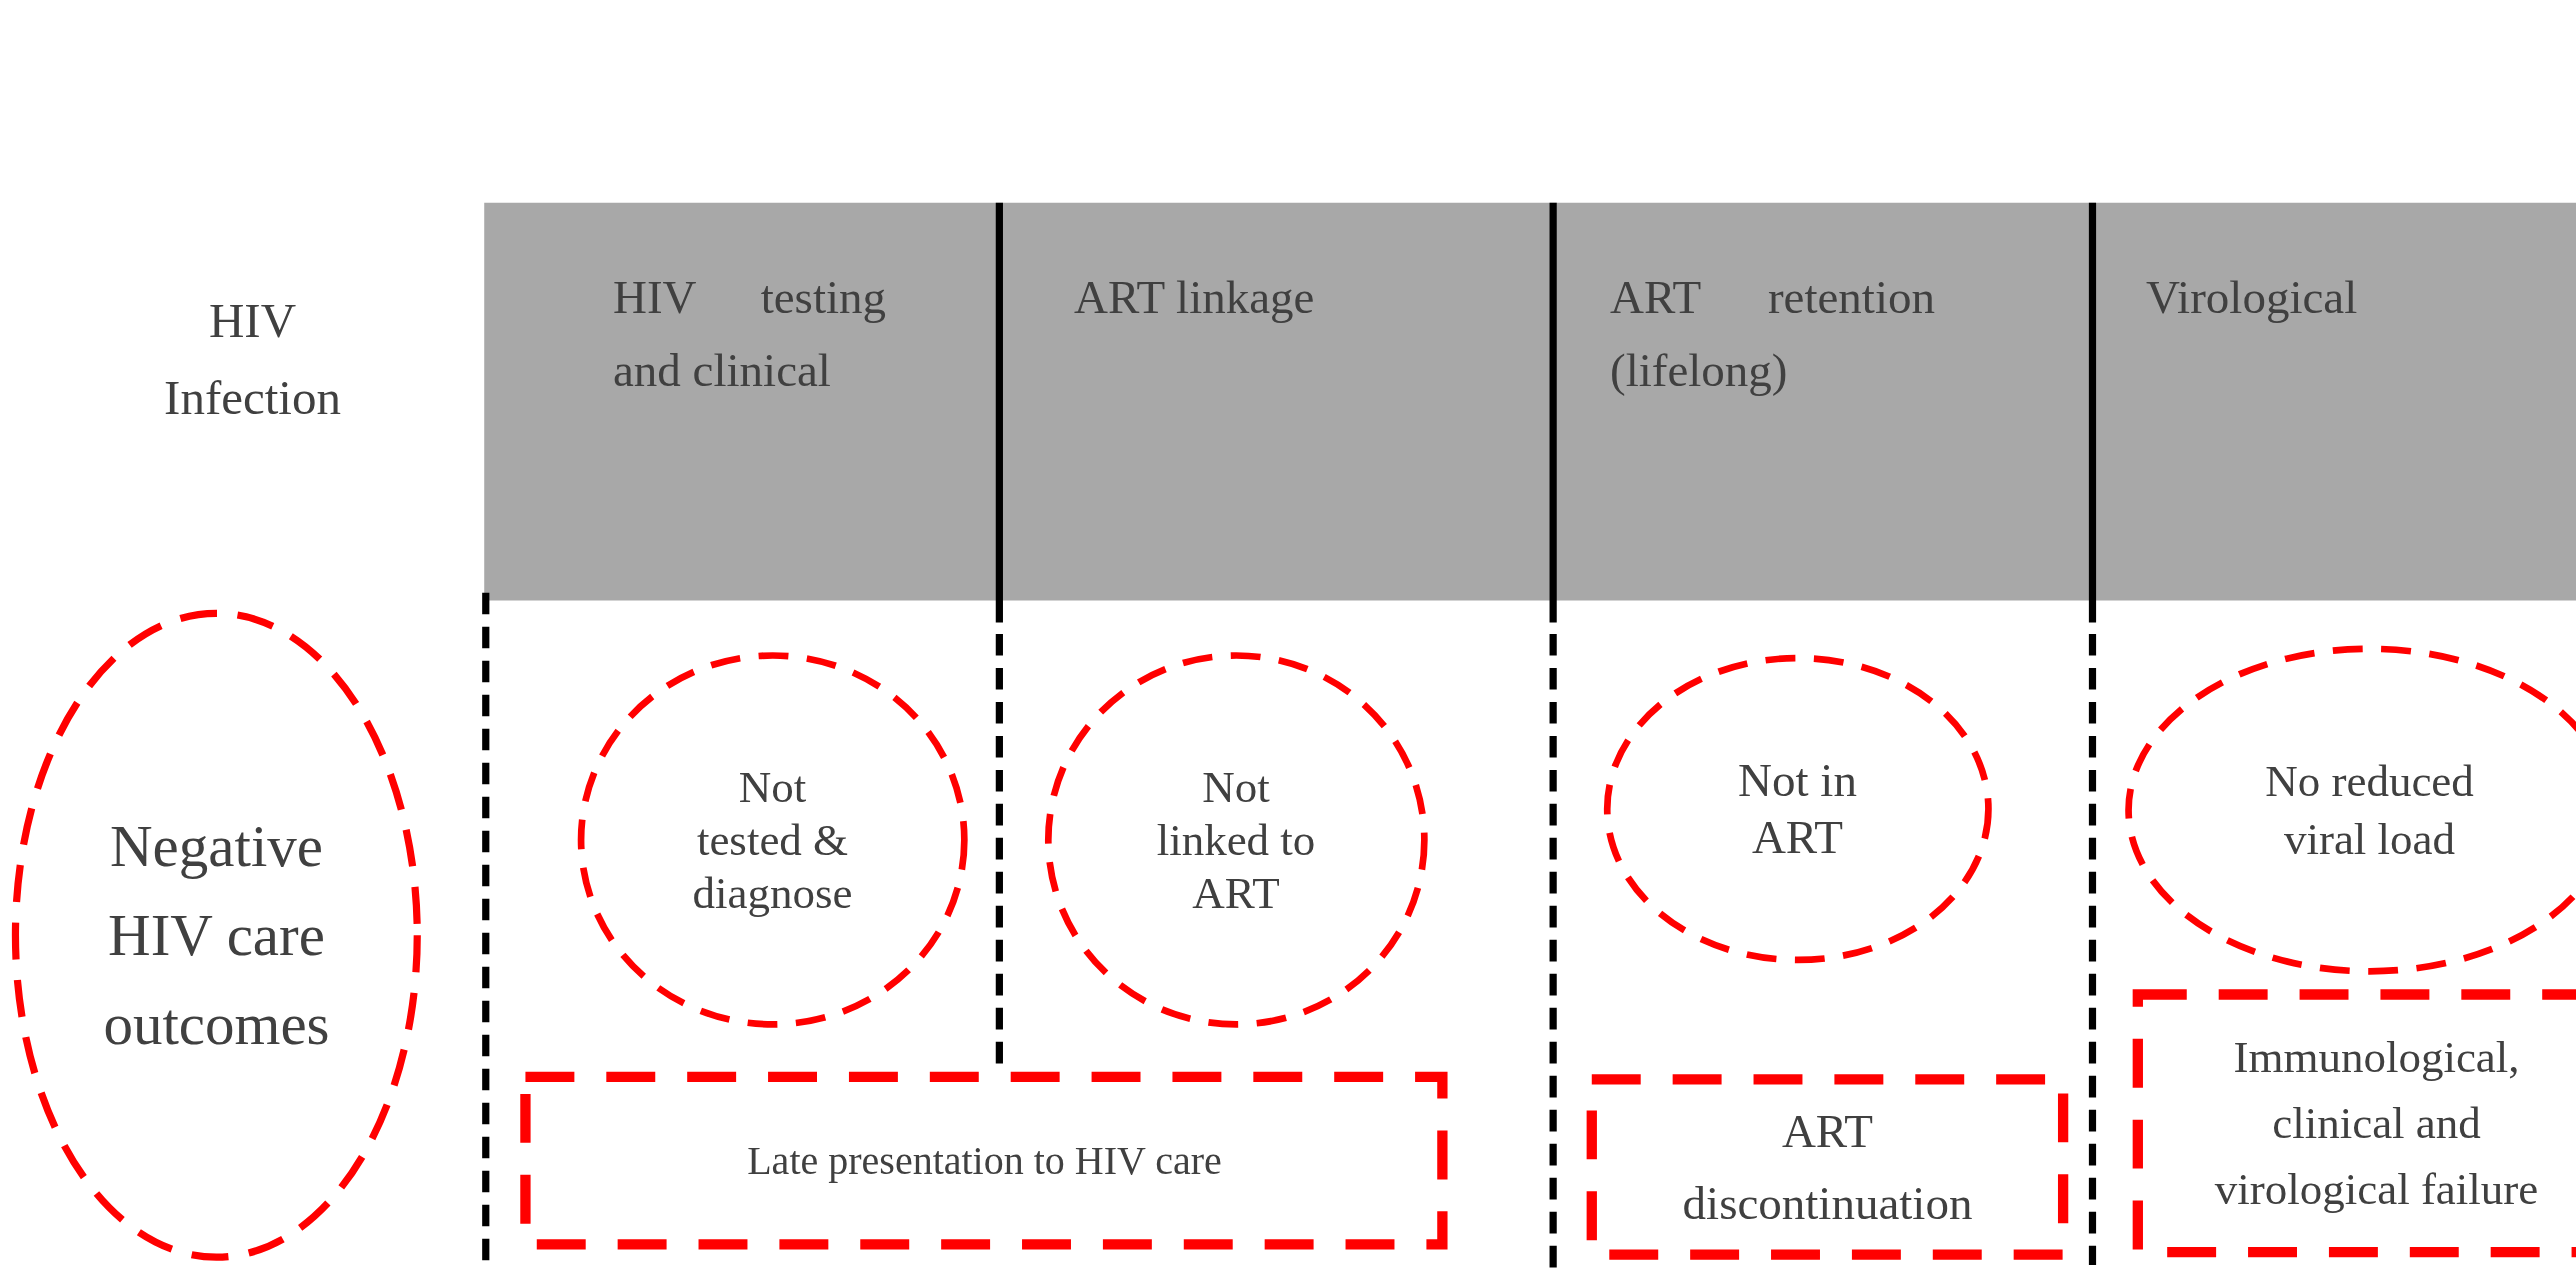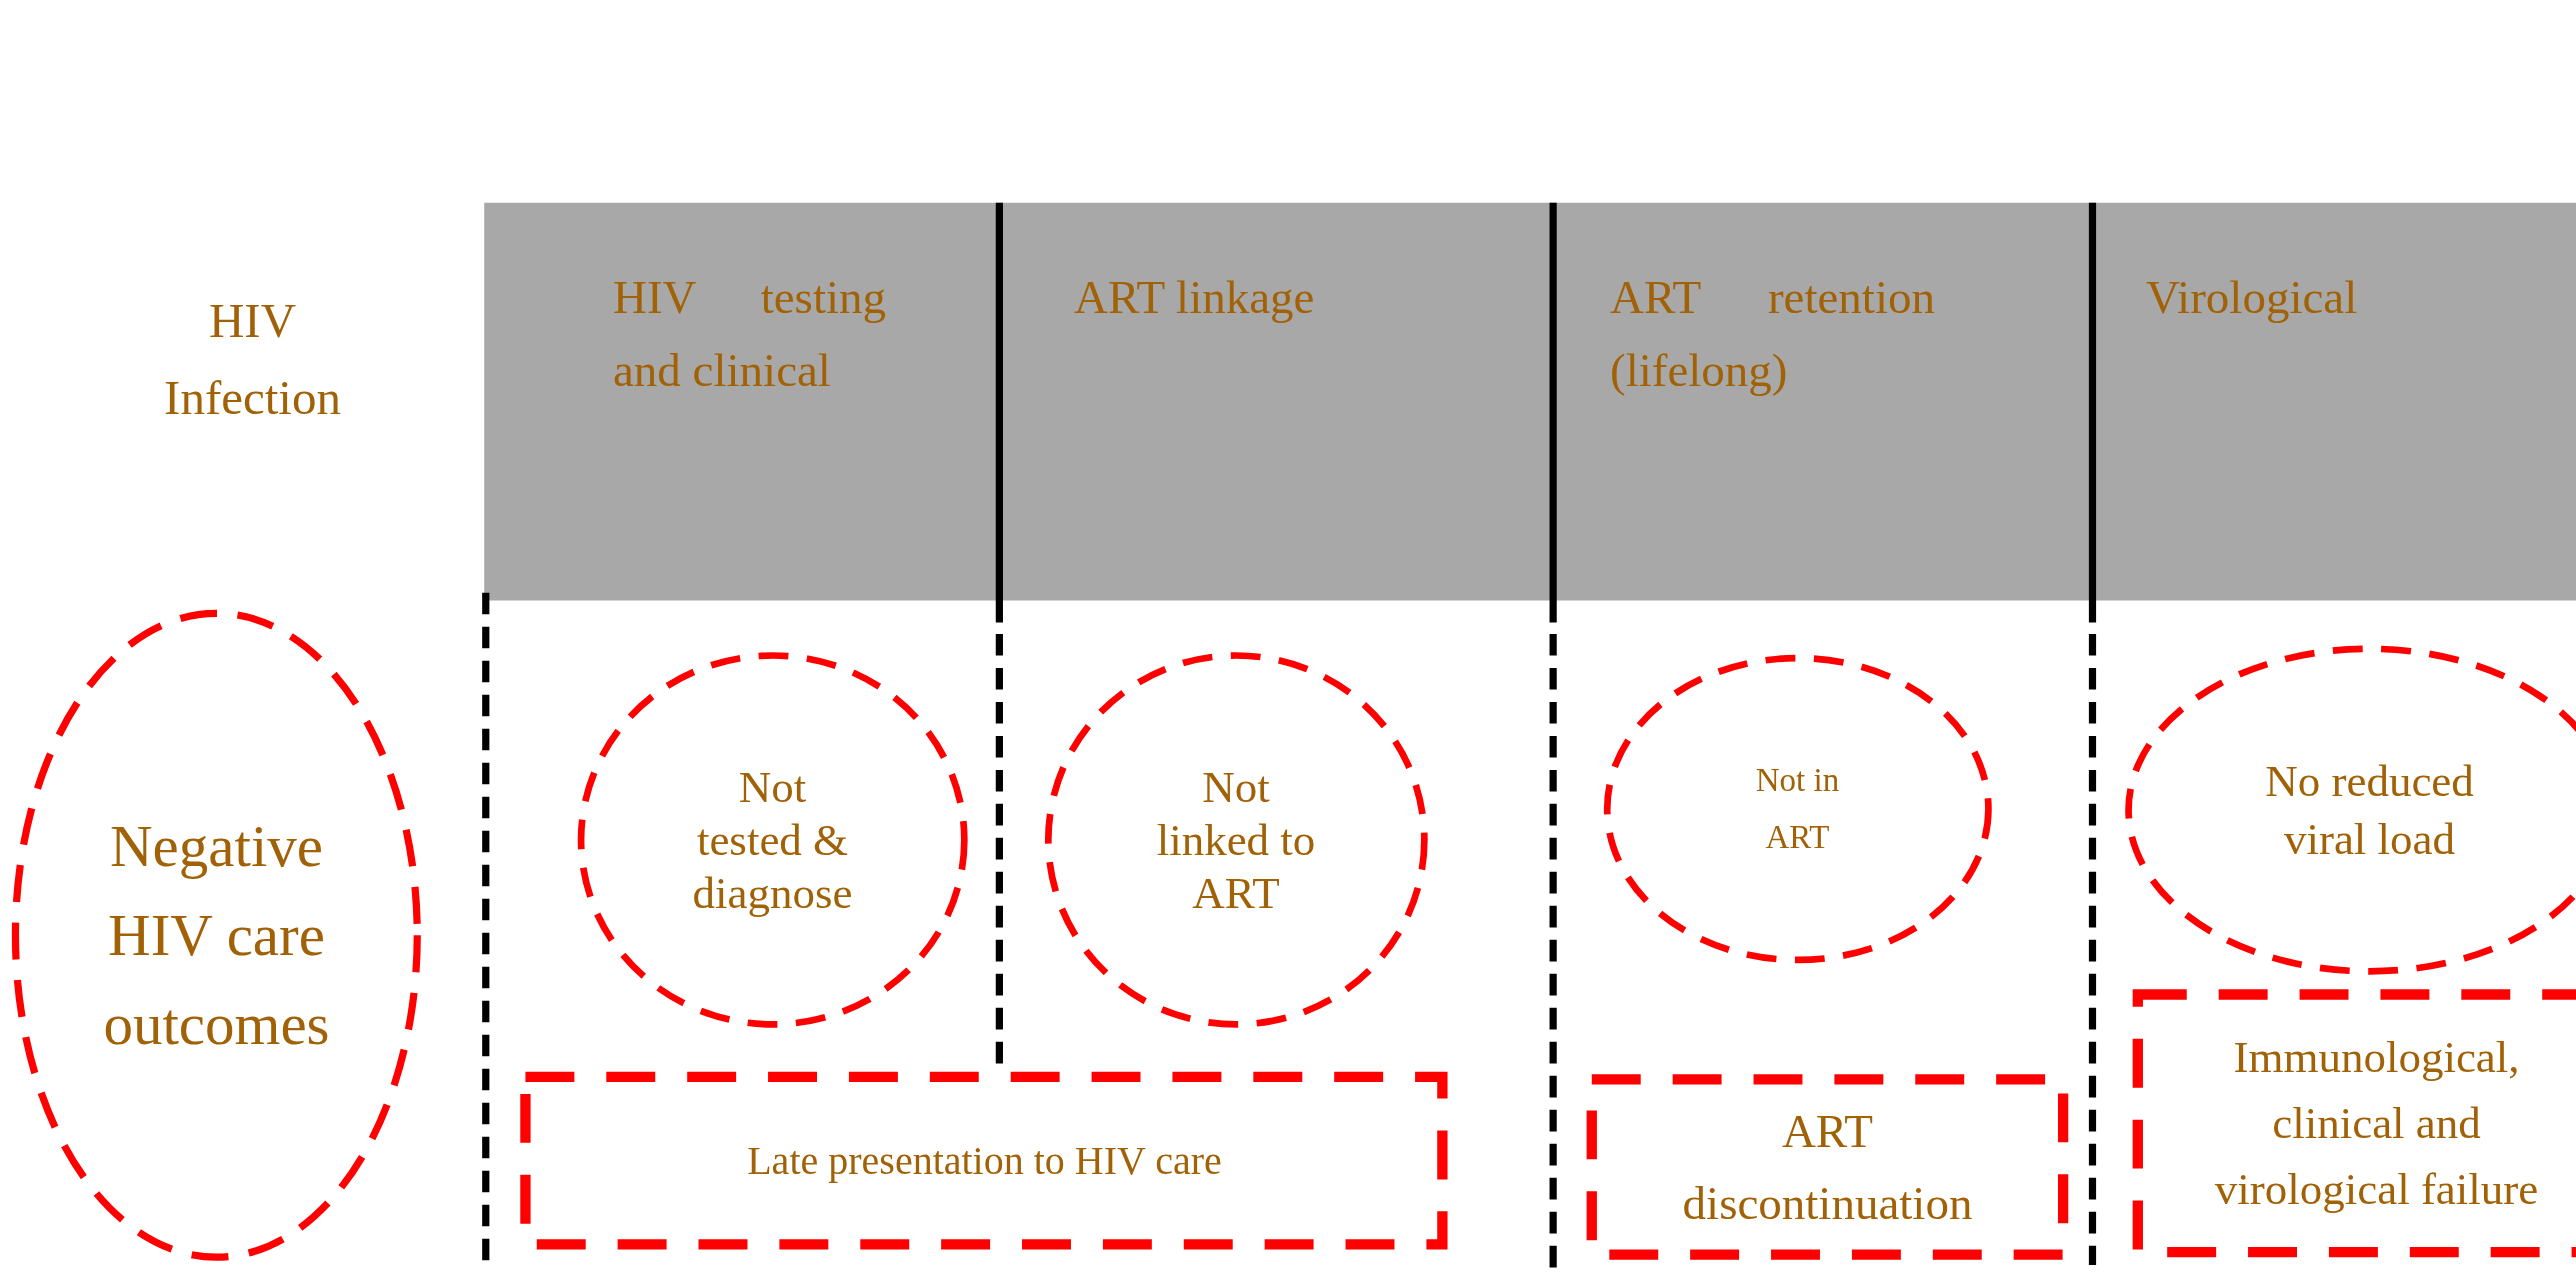--- a/index.html
+++ b/index.html
@@ -1,33 +1,33 @@
 <!DOCTYPE html>
 <html style="font-size:8.2px"><head>
 <meta charset="utf-8">
 <style>
   html,body{margin:0;padding:0;background:#ffffff;}
   body{width:3165px;height:1276px;position:relative;overflow:hidden;}
   .abs{position:absolute;}
-  .ser{font-family:"Liberation Serif",serif;color:#a16207;}
+  .ser{font-family:"Liberation Serif",serif;color:#404040;}
   svg#shapes{position:absolute;left:0;top:0;}
   
   .hdr{font-size:47px;line-height:73px;}
   .jrow{display:flex;justify-content:space-between;width:100%;}
   #hiv-infection{left:108px;top:282px;width:289px;text-align:center;font-size:49px;line-height:77px;}
   #stage-1{left:613px;top:261px;width:273px;}
   #stage-2{left:1074px;top:261px;width:412px;}
   #stage-3{left:1610px;top:261px;width:325px;}
   #stage-4{left:2146px;top:261px;width:412px;}
   
   .ctext{display:flex;flex-direction:column;justify-content:center;align-items:center;text-align:right;}
   #c1{left:15.5px;top:618px;width:402px;height:634px;font-size:59px;line-height:89px;}
   #c2{left:582px;top:657px;width:381px;height:366px;font-size:45px;line-height:53px;}
   #c3{left:1048px;top:657px;width:376px;height:366px;font-size:45px;line-height:53px;}
-  #c4{left:1607px;top:659px;width:381px;height:299px;font-size:33px;line-height:57px;}
+  #c4{left:1607px;top:659px;width:381px;height:299px;font-size:47px;line-height:57px;}
   #c5{left:2130px;top:649px;width:479px;height:322px;font-size:45px;line-height:58px;}
   #b1{left:526px;top:1077px;width:917px;height:167px;font-size:40px;line-height:62px;}
   #b2{left:1592px;top:1079px;width:471px;height:175px;font-size:47px;line-height:72px;}
   #b3{left:2138px;top:994px;width:477px;height:258px;font-size:45px;line-height:66px;}
 </style>
 </head>
 <body>
 
 <svg id="shapes" width="3165" height="1276" viewBox="0 0 6144 2476">
 

